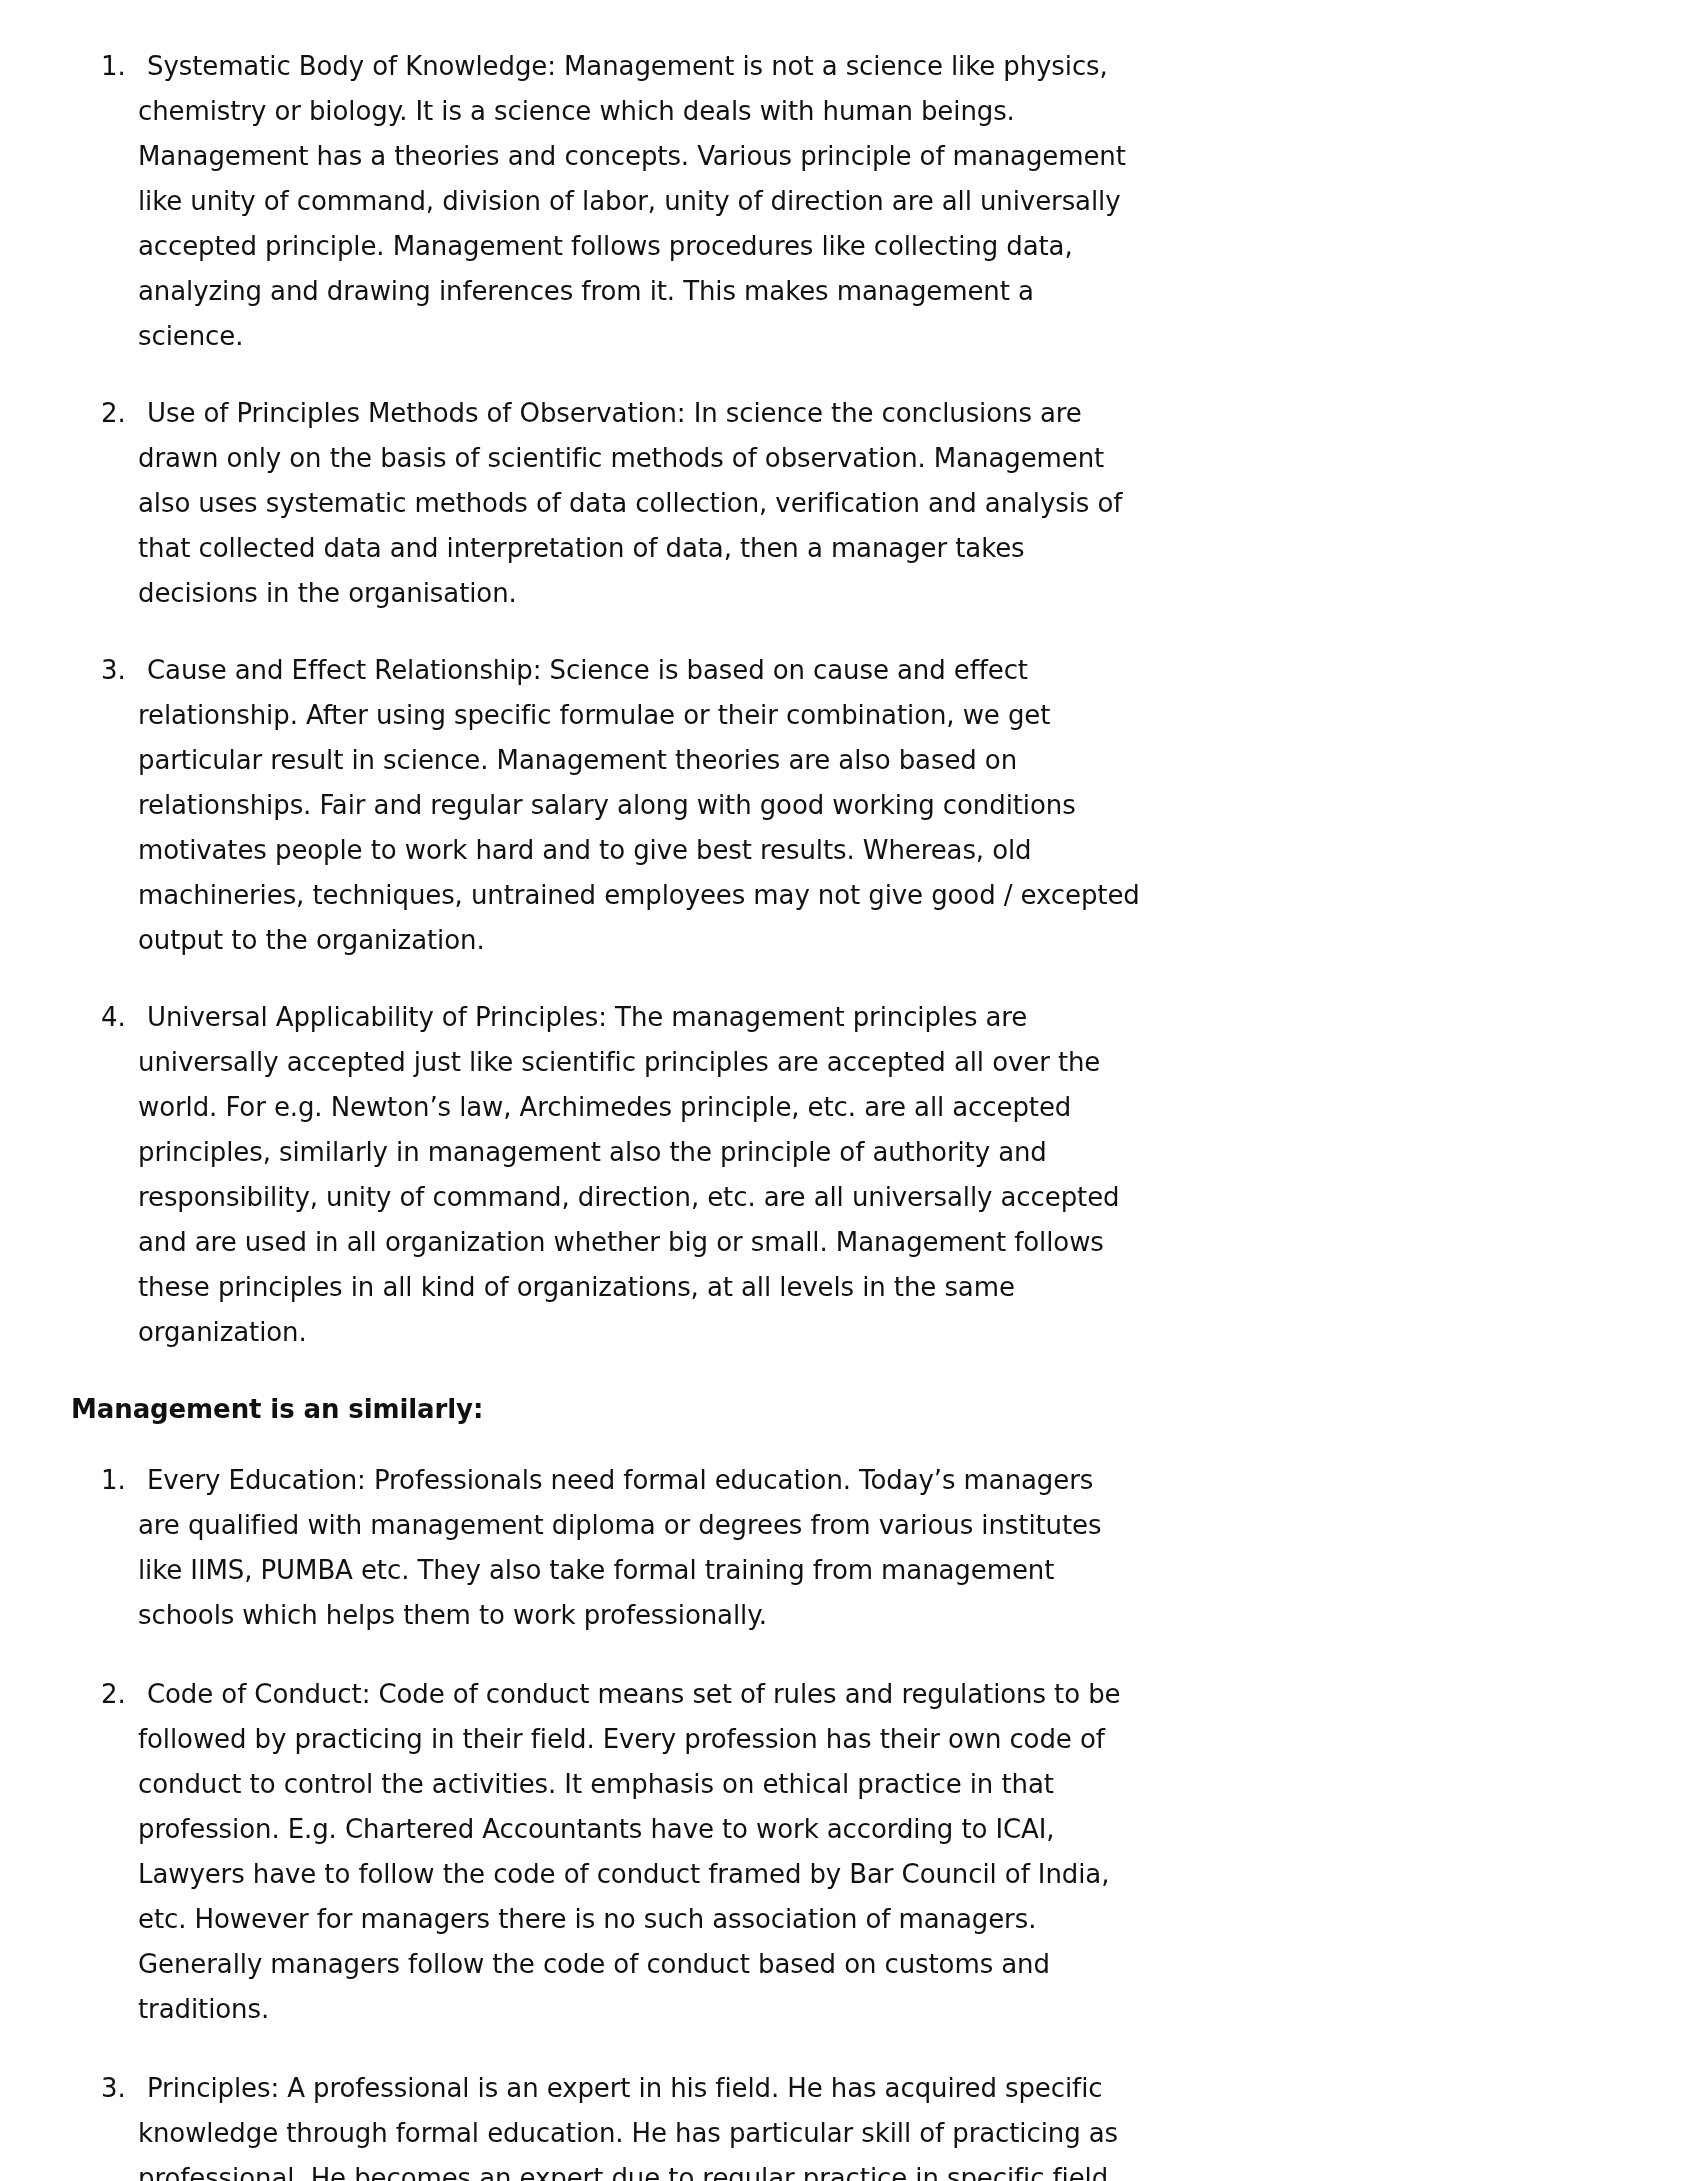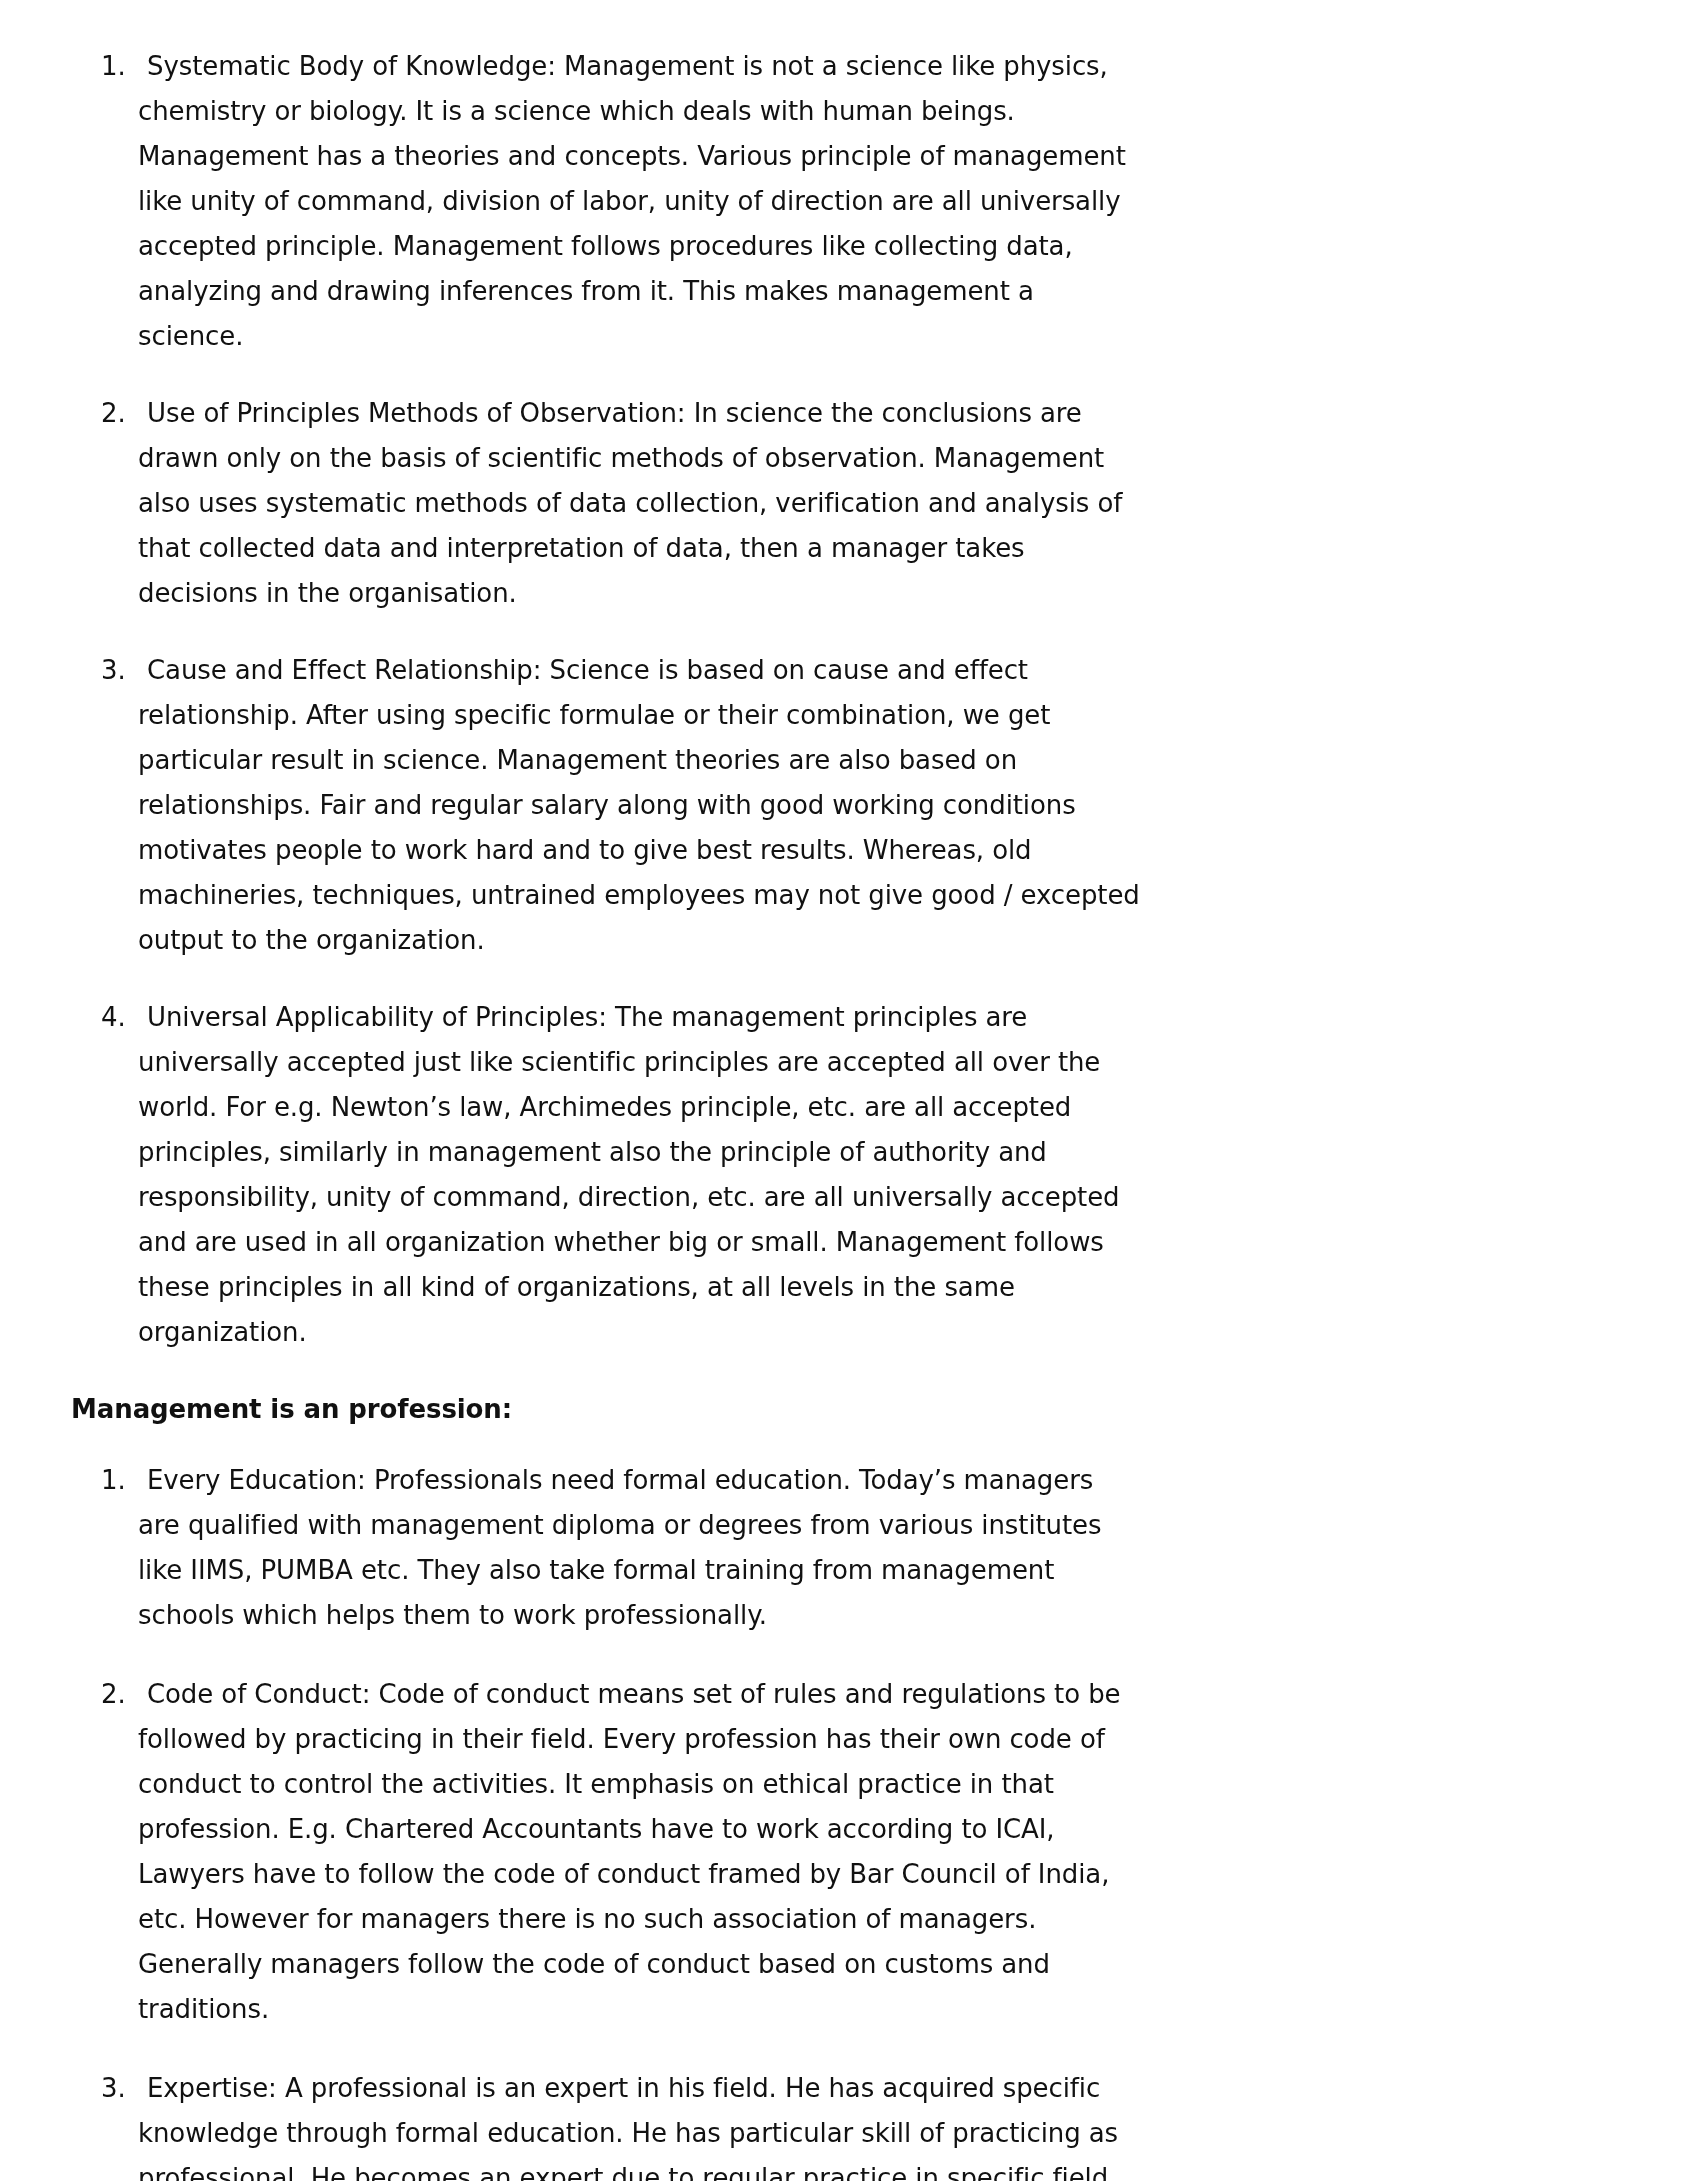--- a/index.html
+++ b/index.html
@@ -98,34 +98,34 @@
           <span class="marker">3.</span>
           <span class="lead">Cause and Effect Relationship:</span><span class="body-text"> Science is based on cause and effect relationship. After using specific formulae or their combination, we get particular result in science. Management theories are also based on relationships. Fair and regular salary along with good working conditions motivates people to work hard and to give best results. Whereas, old machineries, techniques, untrained employees may not give good / excepted output to the organization.</span>
         </li>
         <li>
           <span class="marker">4.</span>
           <span class="lead">Universal Applicability of Principles:</span><span class="body-text"> The management principles are universally accepted just like scientific principles are accepted all over the world. For e.g. Newton’s law, Archimedes principle, etc. are all accepted principles, similarly in management also the principle of authority and responsibility, unity of command, direction, etc. are all universally accepted and are used in all organization whether big or small. Management follows these principles in all kind of organizations, at all levels in the same organization.</span>
         </li>
       </ol>
     </div>
 
-    <h2 class="section-heading">Management is an profession:</h2>
+    <h2 class="section-heading">Management is an similarly:</h2>
 
     <div class="group-profession">
       <ol class="num-list">
         <li>
           <span class="marker">1.</span>
           <span class="lead">Every Education:</span><span class="body-text"> Professionals need formal education. Today’s managers are qualified with management diploma or degrees from various institutes like IIMS, PUMBA etc. They also take formal training from management schools which helps them to work professionally.</span>
         </li>
         <li>
           <span class="marker">2.</span>
           <span class="lead">Code of Conduct:</span><span class="body-text"> Code of conduct means set of rules and regulations to be followed by practicing in their field. Every profession has their own code of conduct to control the activities. It emphasis on ethical practice in that profession. E.g. Chartered Accountants have to work according to ICAI, Lawyers have to follow the code of conduct framed by Bar Council of India, etc. However for managers there is no such association of managers. Generally managers follow the code of conduct based on customs and traditions.</span>
         </li>
         <li>
           <span class="marker">3.</span>
-          <span class="lead">Expertise:</span><span class="body-text"> A professional is an expert in his field. He has acquired specific knowledge through formal education. He has particular skill of practicing as professional. He becomes an expert due to regular practice in specific field.</span>
+          <span class="lead">Principles:</span><span class="body-text"> A professional is an expert in his field. He has acquired specific knowledge through formal education. He has particular skill of practicing as professional. He becomes an expert due to regular practice in specific field.</span>
         </li>
       </ol>
     </div>
 
   </div>
 </div>
 
 
 </body></html>

